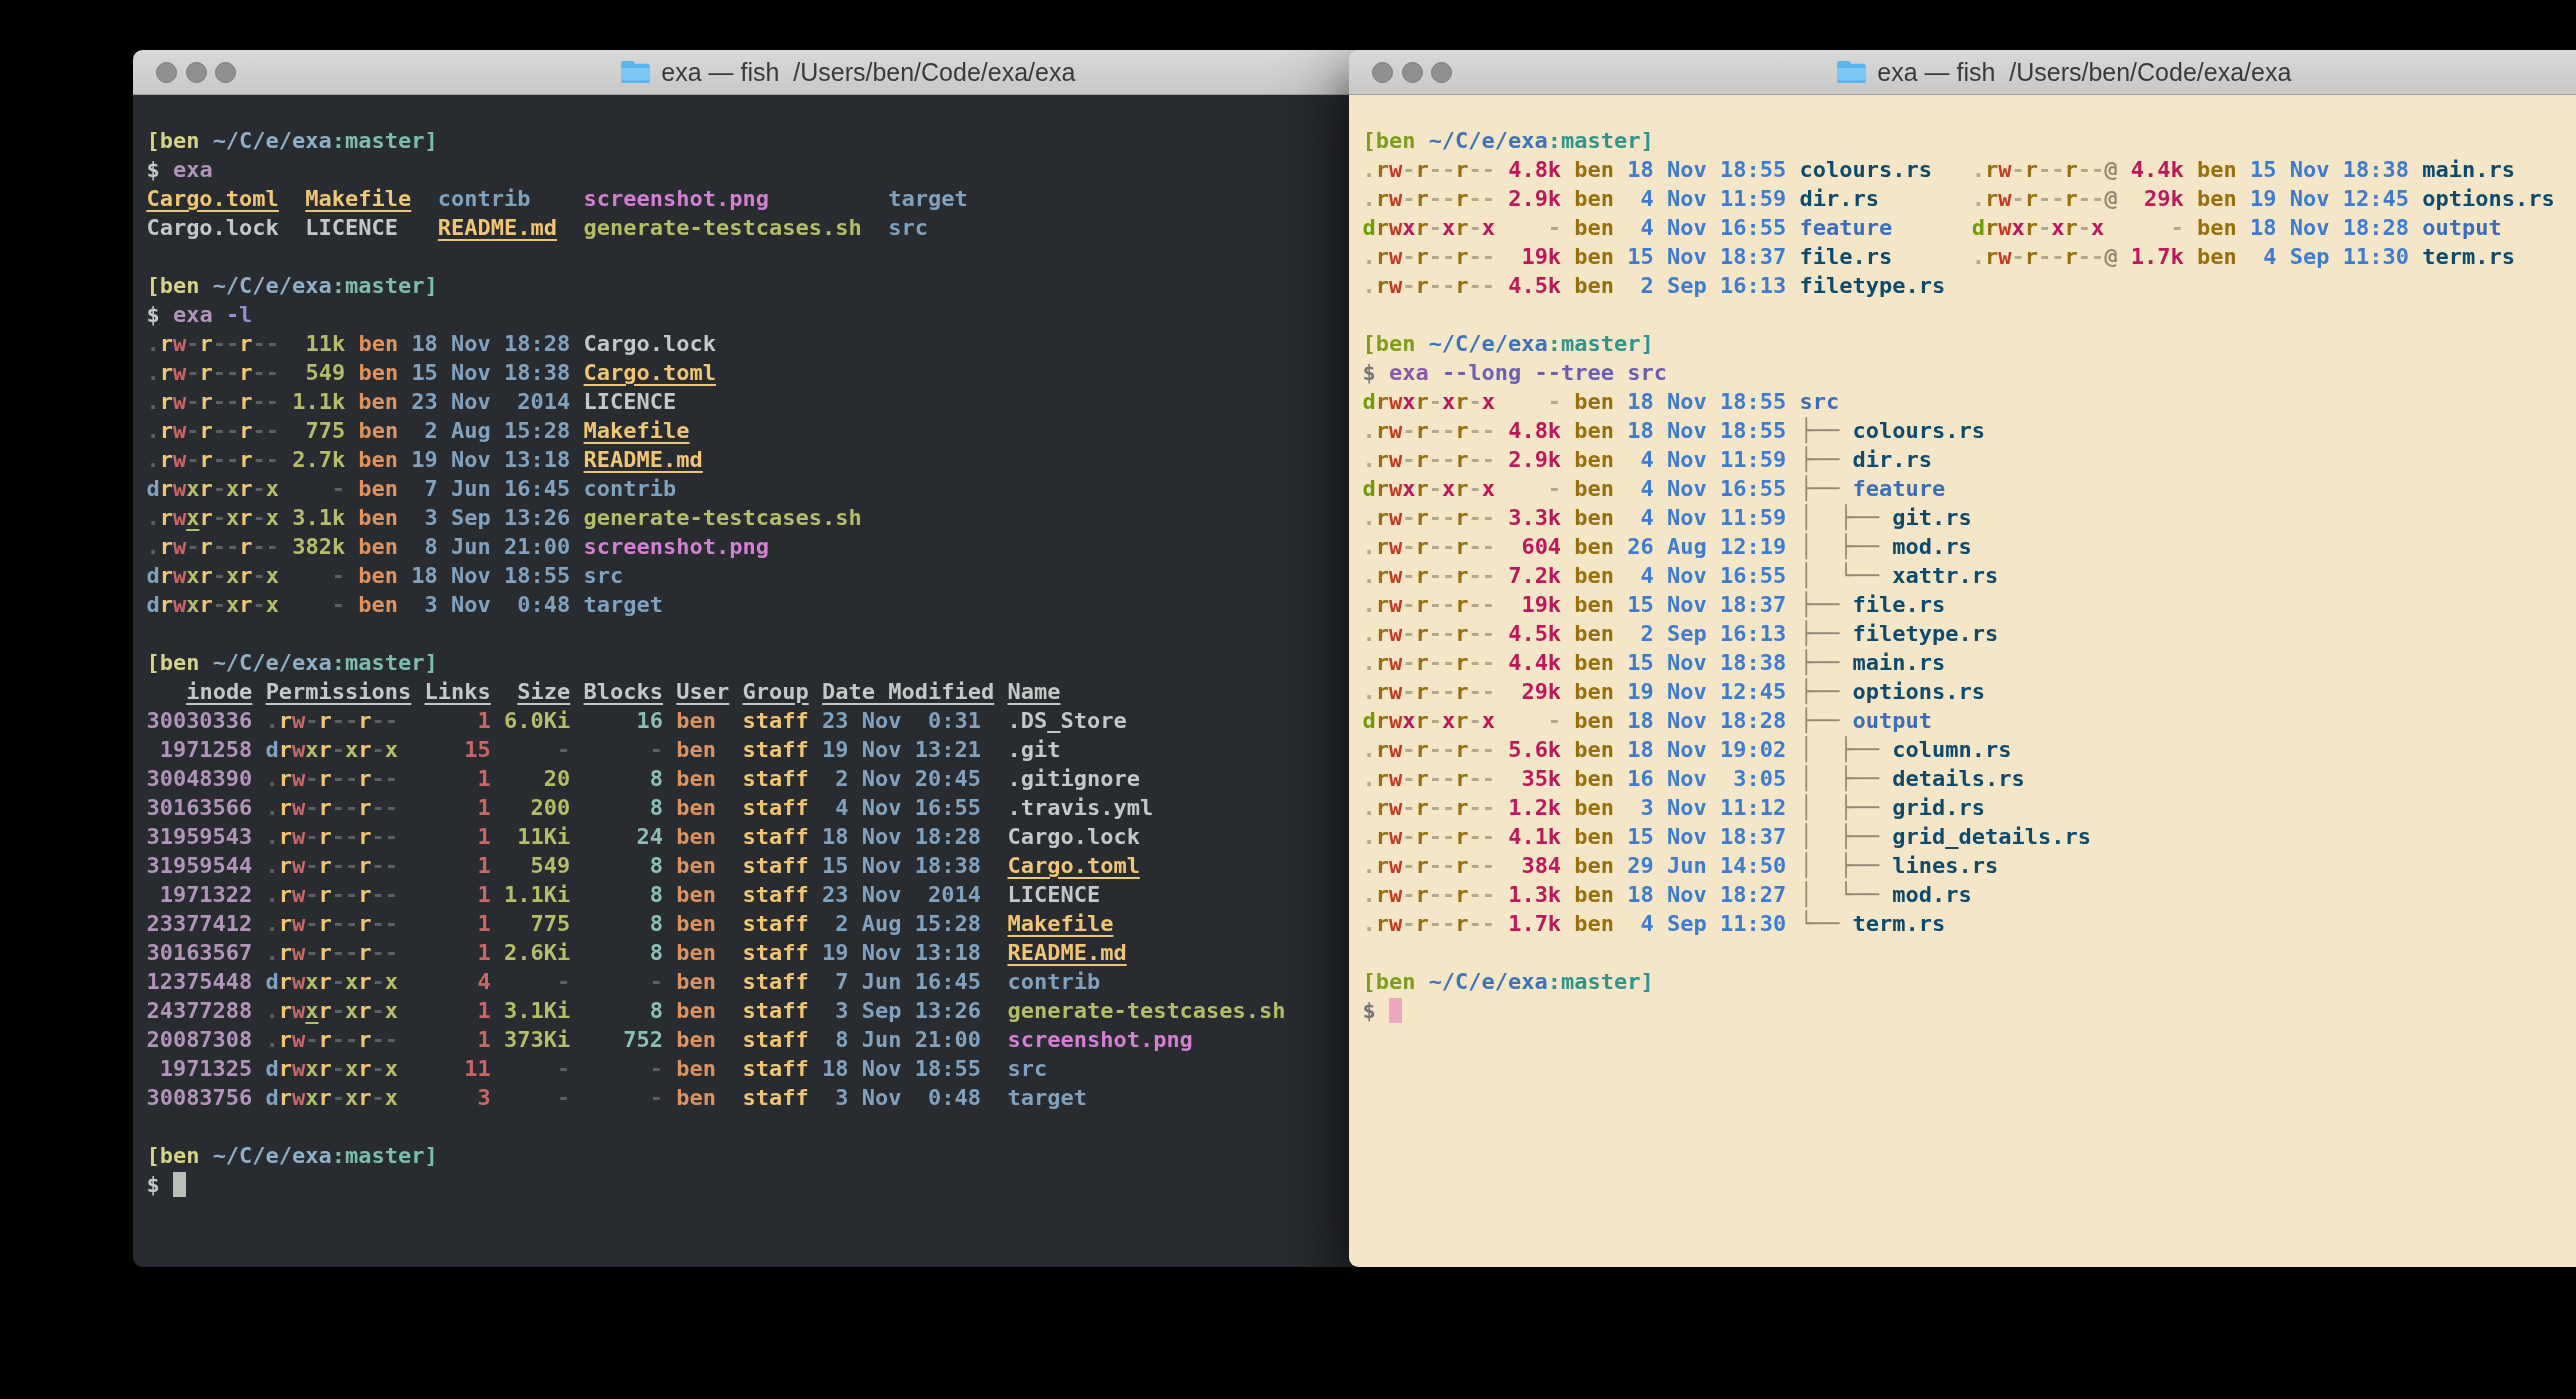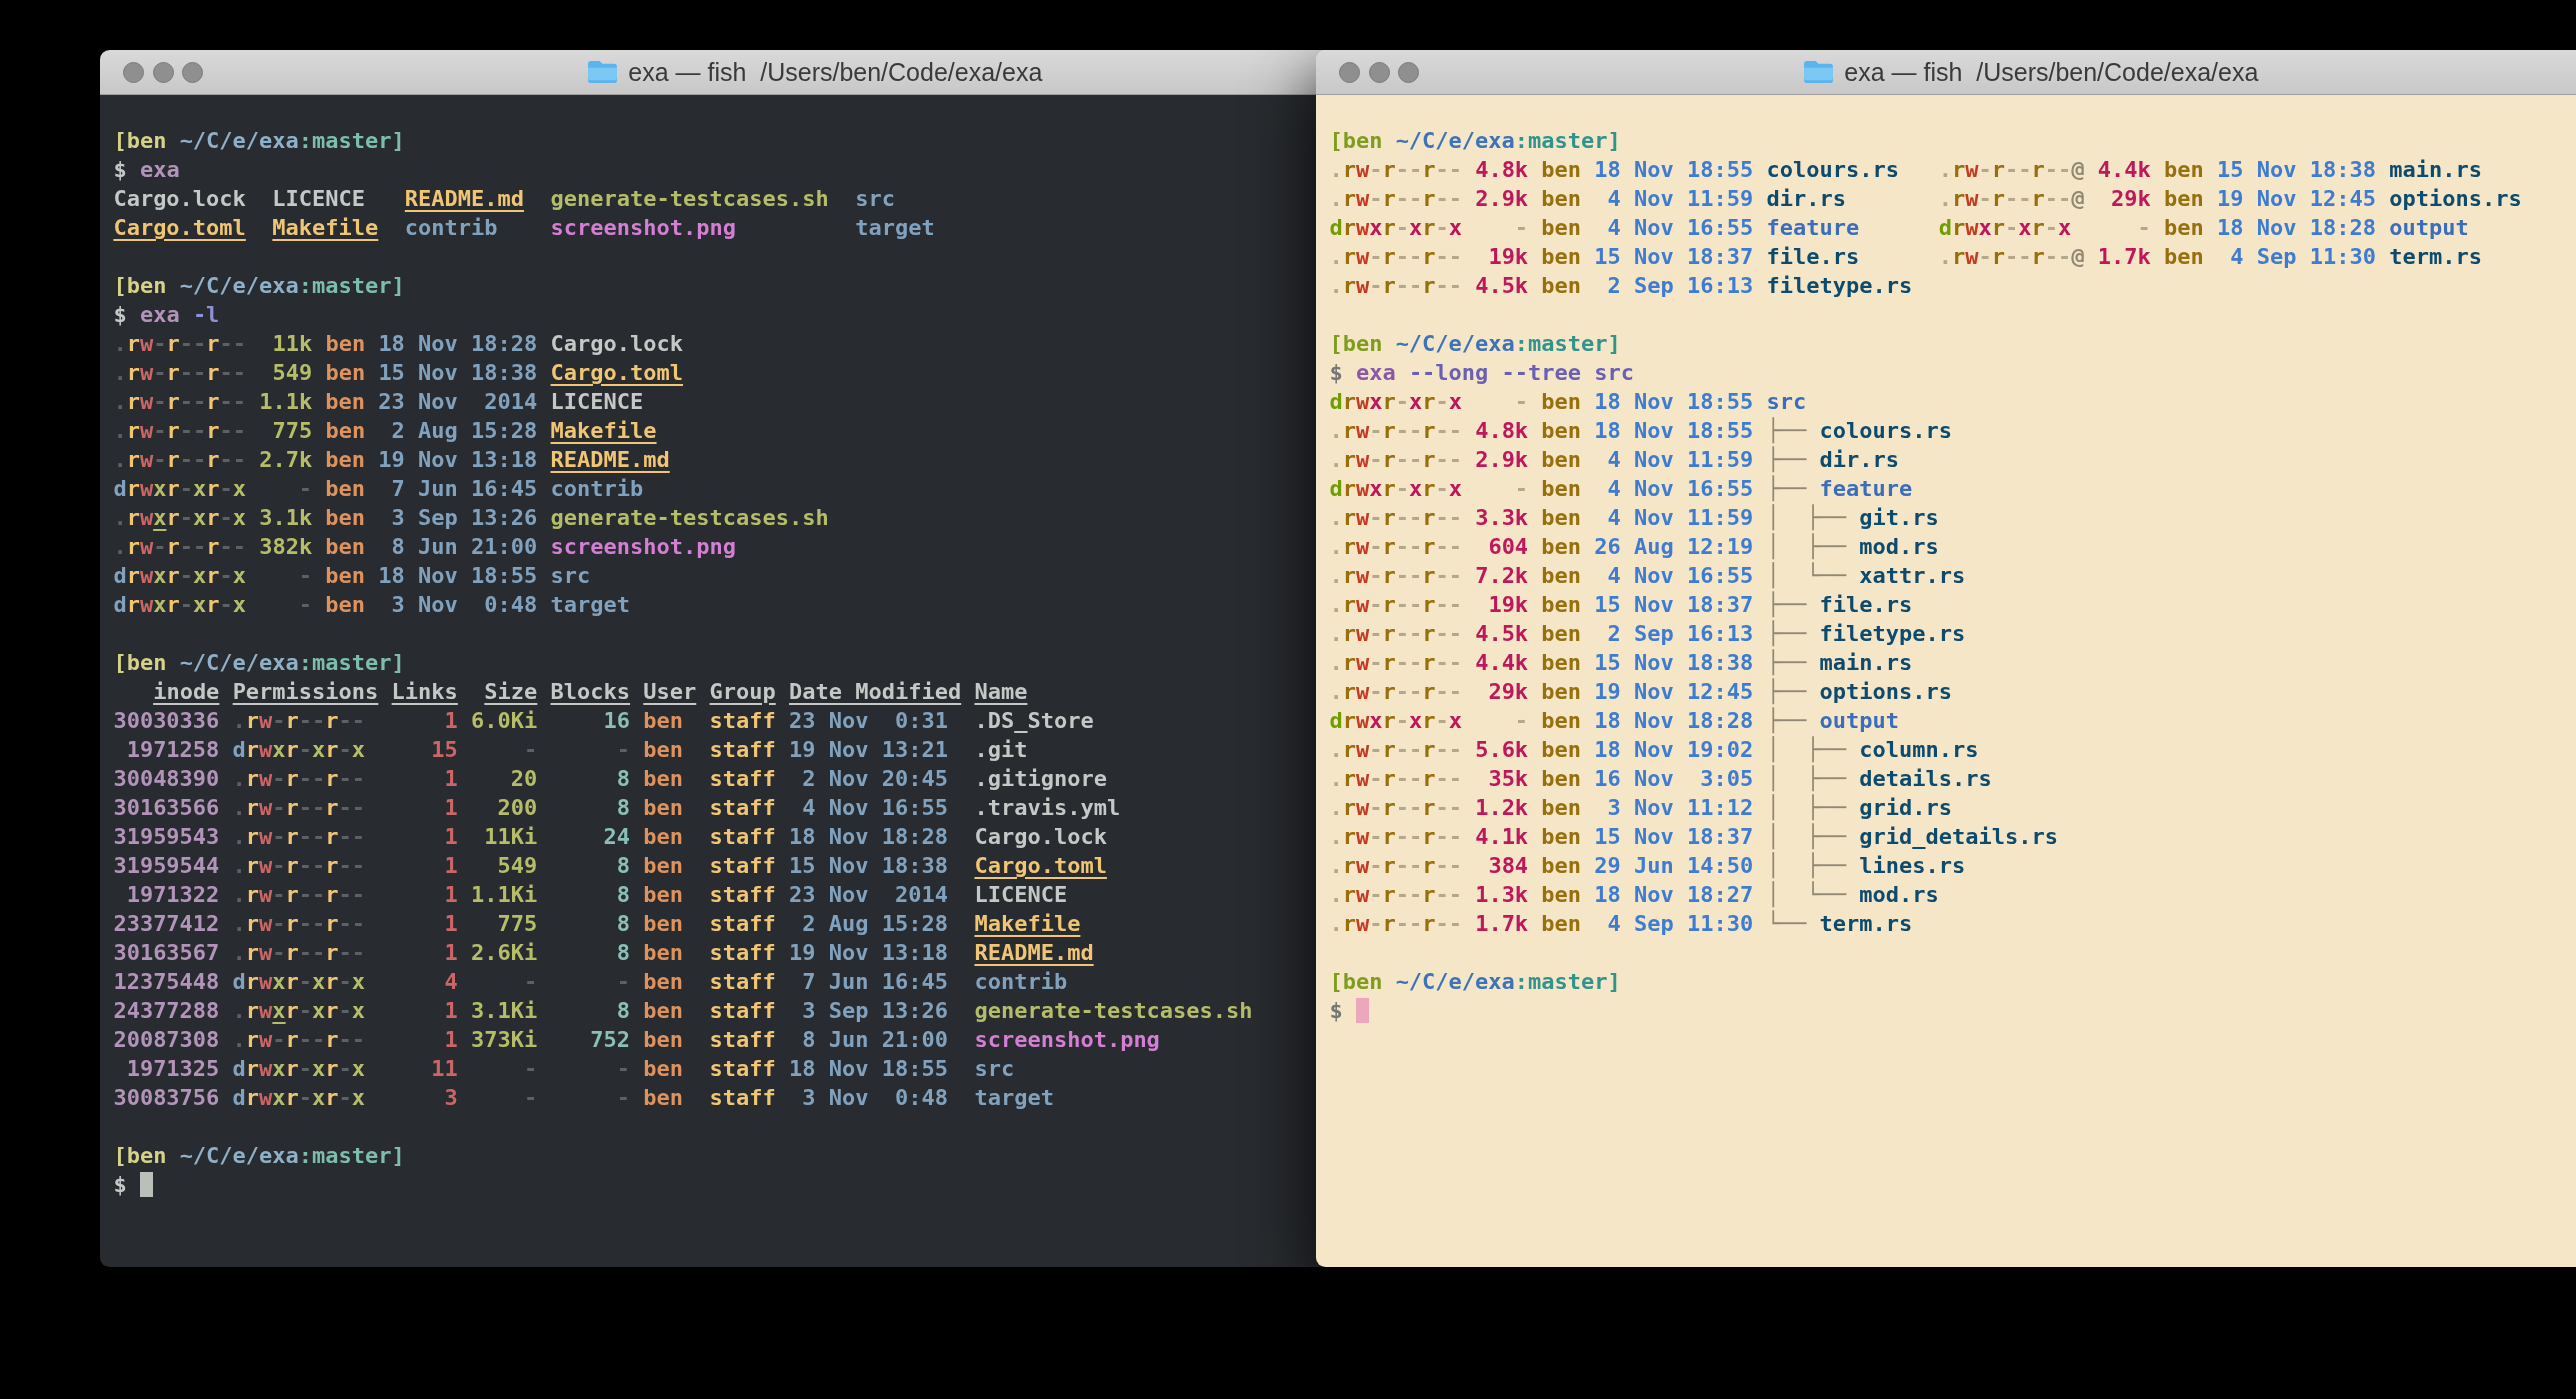--- a/index.html
+++ b/index.html
@@ -1,19 +1,19 @@
 <!DOCTYPE html>
 <html><head>
 <meta charset="utf-8">
 <style>
   html,body{margin:0;padding:0;background:#000;}
   body{width:2576px;height:1400px;position:relative;font-family:"Liberation Sans",sans-serif;overflow:hidden;}
 
   .window{position:absolute;width:1428px;height:1217px;border-radius:9.6px;overflow:hidden;
-          box-shadow:0 25px 67px rgba(0,0,0,.85);}
+          box-shadow:0 25px 67px rgba(0,0,0,.85);margin-left:33px;}
   #win-left{left:100px;top:50px;}
   #win-right{left:1316px;top:50px;}
 
   .titlebar{height:44px;background:linear-gradient(#d9d9d9,#c8c8c8);
             border-bottom:1px solid #9f9f9f;position:relative;
             display:flex;align-items:center;justify-content:center;}
   .dots{position:absolute;left:23px;top:11.5px;display:flex;gap:8.6px;}
   .dot{width:21px;height:21px;border-radius:50%;background:#8f8f8f;
        border:1px solid #7a7a7a;box-sizing:border-box;}
   .titlewrap{display:flex;align-items:center;gap:9.6px;}
@@ -60,22 +60,22 @@
           <path d="M2 5 a3 3 0 0 1 3-3 h9 l3 3 h12 a3 3 0 0 1 3 3 v14 a3 3 0 0 1-3 3 H5 a3 3 0 0 1-3-3 Z" fill="#5ab5ee"></path>
           <path d="M2 9 h30 v10 a3 3 0 0 1-3 3 H5 a3 3 0 0 1-3-3 Z" fill="#7cc8f4"></path>
         </svg>
       </span>
       <span class="title">exa — fish  /Users/ben/Code/exa/exa</span>
     </div>
   </div>
   <div class="terminal dark">
       <div class="tl"><span class="pu">[ben </span><span class="pp">~/C/e/exa</span><span class="pb">:master]</span></div>
       <div class="tl"><span class="dl">$ </span><span class="cm">exa</span></div>
+      <div class="tl"><span class="ye u">Cargo.toml</span><span class="fg">  </span><span class="ye u">Makefile</span><span class="fg">  </span><span class="di">contrib</span><span class="fg">    </span><span class="pk">screenshot.png</span><span class="fg">         </span><span class="di">target</span></div>
       <div class="tl"><span class="fg">Cargo.lock  LICENCE   </span><span class="ye u">README.md</span><span class="fg">  </span><span class="gr">generate-testcases.sh</span><span class="fg">  </span><span class="di">src</span></div>
-      <div class="tl"><span class="ye u">Cargo.toml</span><span class="fg">  </span><span class="ye u">Makefile</span><span class="fg">  </span><span class="di">contrib</span><span class="fg">    </span><span class="pk">screenshot.png</span><span class="fg">         </span><span class="di">target</span></div>
       <div class="tl"></div>
       <div class="tl"><span class="pu">[ben </span><span class="pp">~/C/e/exa</span><span class="pb">:master]</span></div>
       <div class="tl"><span class="dl">$ </span><span class="cm">exa </span><span class="fl">-l</span></div>
       <div class="tl"><span class="dm">.</span><span class="ye">r</span><span class="rd">w</span><span class="dm">-</span><span class="ye">r</span><span class="dm">-</span><span class="dm">-</span><span class="ye">r</span><span class="dm">-</span><span class="dm">-</span><span class="fg">  </span><span class="gr">11k</span><span class="or"> ben </span><span class="bl">18 Nov 18:28</span><span class="fg"> </span><span class="fg">Cargo.lock</span></div>
       <div class="tl"><span class="dm">.</span><span class="ye">r</span><span class="rd">w</span><span class="dm">-</span><span class="ye">r</span><span class="dm">-</span><span class="dm">-</span><span class="ye">r</span><span class="dm">-</span><span class="dm">-</span><span class="fg">  </span><span class="gr">549</span><span class="or"> ben </span><span class="bl">15 Nov 18:38</span><span class="fg"> </span><span class="ye u">Cargo.toml</span></div>
       <div class="tl"><span class="dm">.</span><span class="ye">r</span><span class="rd">w</span><span class="dm">-</span><span class="ye">r</span><span class="dm">-</span><span class="dm">-</span><span class="ye">r</span><span class="dm">-</span><span class="dm">-</span><span class="fg"> </span><span class="gr">1.1k</span><span class="or"> ben </span><span class="bl">23 Nov  2014</span><span class="fg"> </span><span class="fg">LICENCE</span></div>
       <div class="tl"><span class="dm">.</span><span class="ye">r</span><span class="rd">w</span><span class="dm">-</span><span class="ye">r</span><span class="dm">-</span><span class="dm">-</span><span class="ye">r</span><span class="dm">-</span><span class="dm">-</span><span class="fg">  </span><span class="gr">775</span><span class="or"> ben </span><span class="bl"> 2 Aug 15:28</span><span class="fg"> </span><span class="ye u">Makefile</span></div>
       <div class="tl"><span class="dm">.</span><span class="ye">r</span><span class="rd">w</span><span class="dm">-</span><span class="ye">r</span><span class="dm">-</span><span class="dm">-</span><span class="ye">r</span><span class="dm">-</span><span class="dm">-</span><span class="fg"> </span><span class="gr">2.7k</span><span class="or"> ben </span><span class="bl">19 Nov 13:18</span><span class="fg"> </span><span class="ye u">README.md</span></div>
       <div class="tl"><span class="pd">d</span><span class="ye">r</span><span class="rd">w</span><span class="gr">x</span><span class="ye">r</span><span class="dm">-</span><span class="gr">x</span><span class="ye">r</span><span class="dm">-</span><span class="gr">x</span><span class="dm">    -</span><span class="or"> ben </span><span class="bl"> 7 Jun 16:45</span><span class="fg"> </span><span class="di">contrib</span></div>
       <div class="tl"><span class="dm">.</span><span class="ye">r</span><span class="rd">w</span><span class="gr u">x</span><span class="ye">r</span><span class="dm">-</span><span class="gr">x</span><span class="ye">r</span><span class="dm">-</span><span class="gr">x</span><span class="fg"> </span><span class="gr">3.1k</span><span class="or"> ben </span><span class="bl"> 3 Sep 13:26</span><span class="fg"> </span><span class="gr">generate-testcases.sh</span></div>

